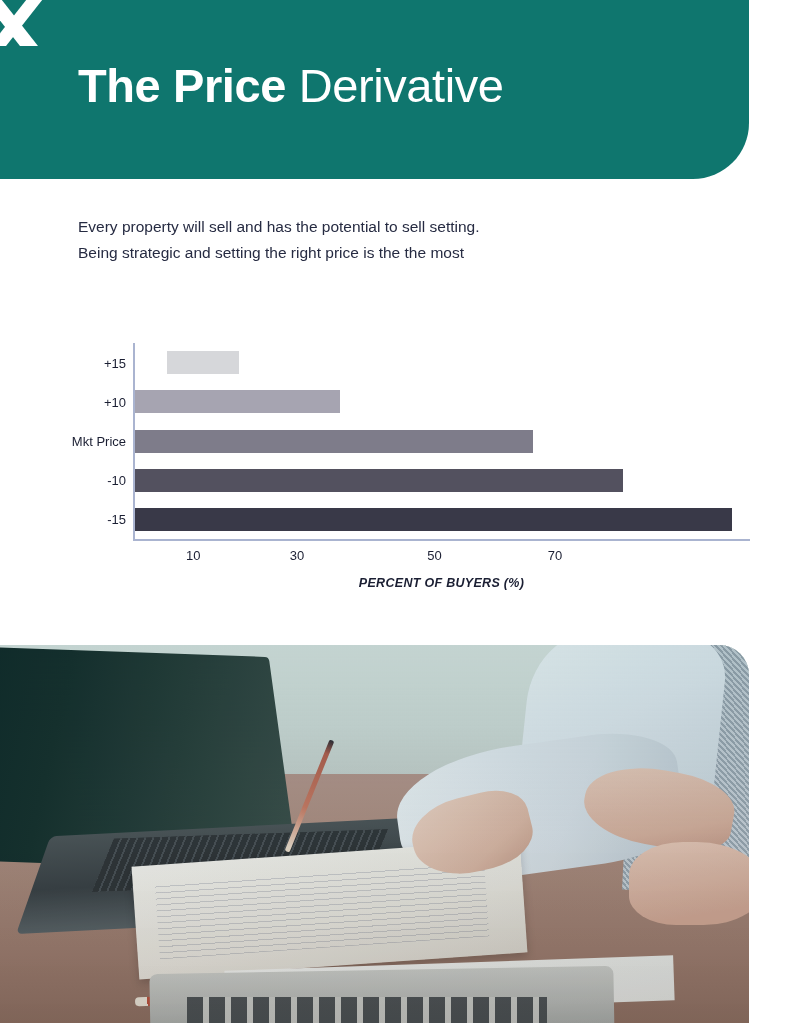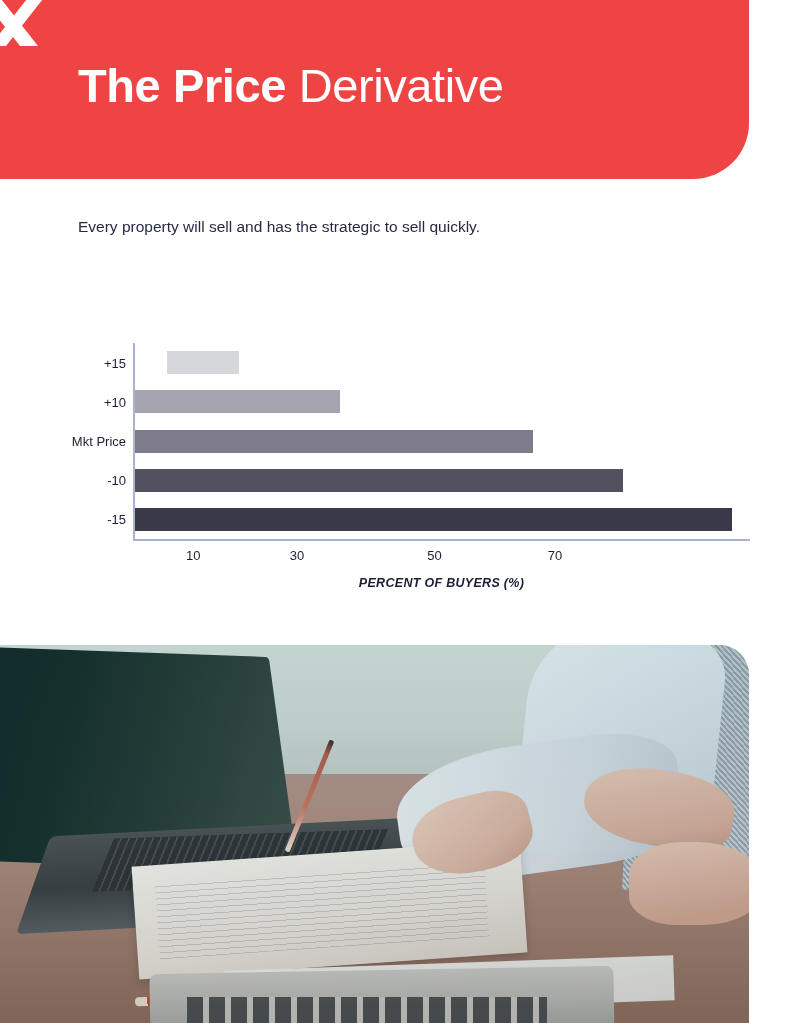--- a/index.html
+++ b/index.html
@@ -16,21 +16,21 @@
     color: #1b1f33;
   }
 
   
   .header-panel {
     position: absolute;
     left: 0;
     top: 0;
     width: 749px;
     height: 179px;
-    background: #ef4444;
+    background: #0f766e;
     border-bottom-right-radius: 56px;
   }
   .logo-mark {
     position: absolute;
     left: -12px;
     top: -4px;
     width: 60px;
     height: 54px;
     pointer-events: none;
   }
@@ -278,21 +278,22 @@
   <svg class="logo-mark" viewBox="0 0 60 54" aria-hidden="true">
     <path d="M -12 -6 L 6 -6 L 50 50 L 32 50 Z" fill="#ffffff"></path>
     <path d="M 46 -6 L 62 -6 L 18 50 L 2 50 Z" fill="#ffffff"></path>
   </svg>
   <div class="header-title">
     <span class="title-strong">The Price</span><span class="title-light"> Derivative</span>
   </div>
 </div>
 
 <div class="intro-copy">
-  <p>Every property will sell and has the strategic to sell quickly.</p>
+  <p>Every property will sell and has the potential to sell setting.</p>
+  <p>Being strategic and setting the right price is the the most</p>
 </div>
 
 <div class="chart-block">
   <div class="y-axis-title">ASKING PRICE (%)</div>
   <div class="plot" id="plot-area">
       <div class="bar-row" style="top: 8.1px; width: 615px; padding-left: 32px;">
         <span class="bar-label">+15</span>
         <div class="bar" style="width: 72.3529px; background: rgb(214, 215, 218);"></div>
       </div>
       <div class="bar-row" style="top: 47.3px; width: 615px;">

